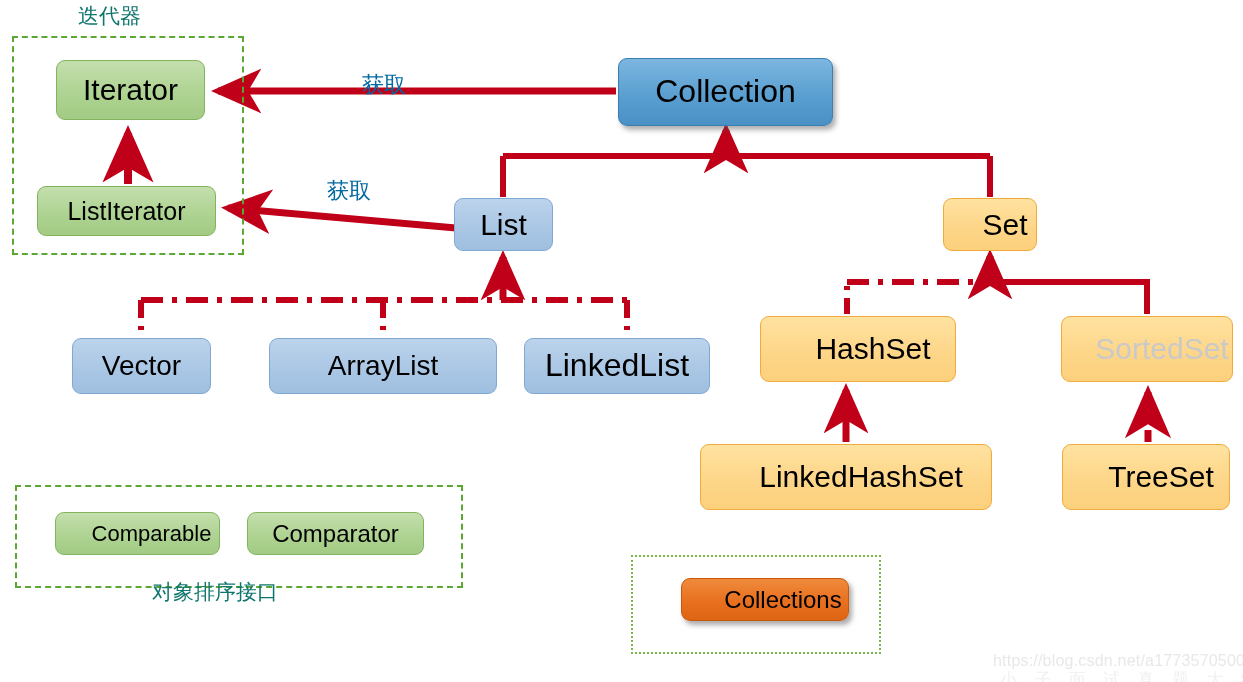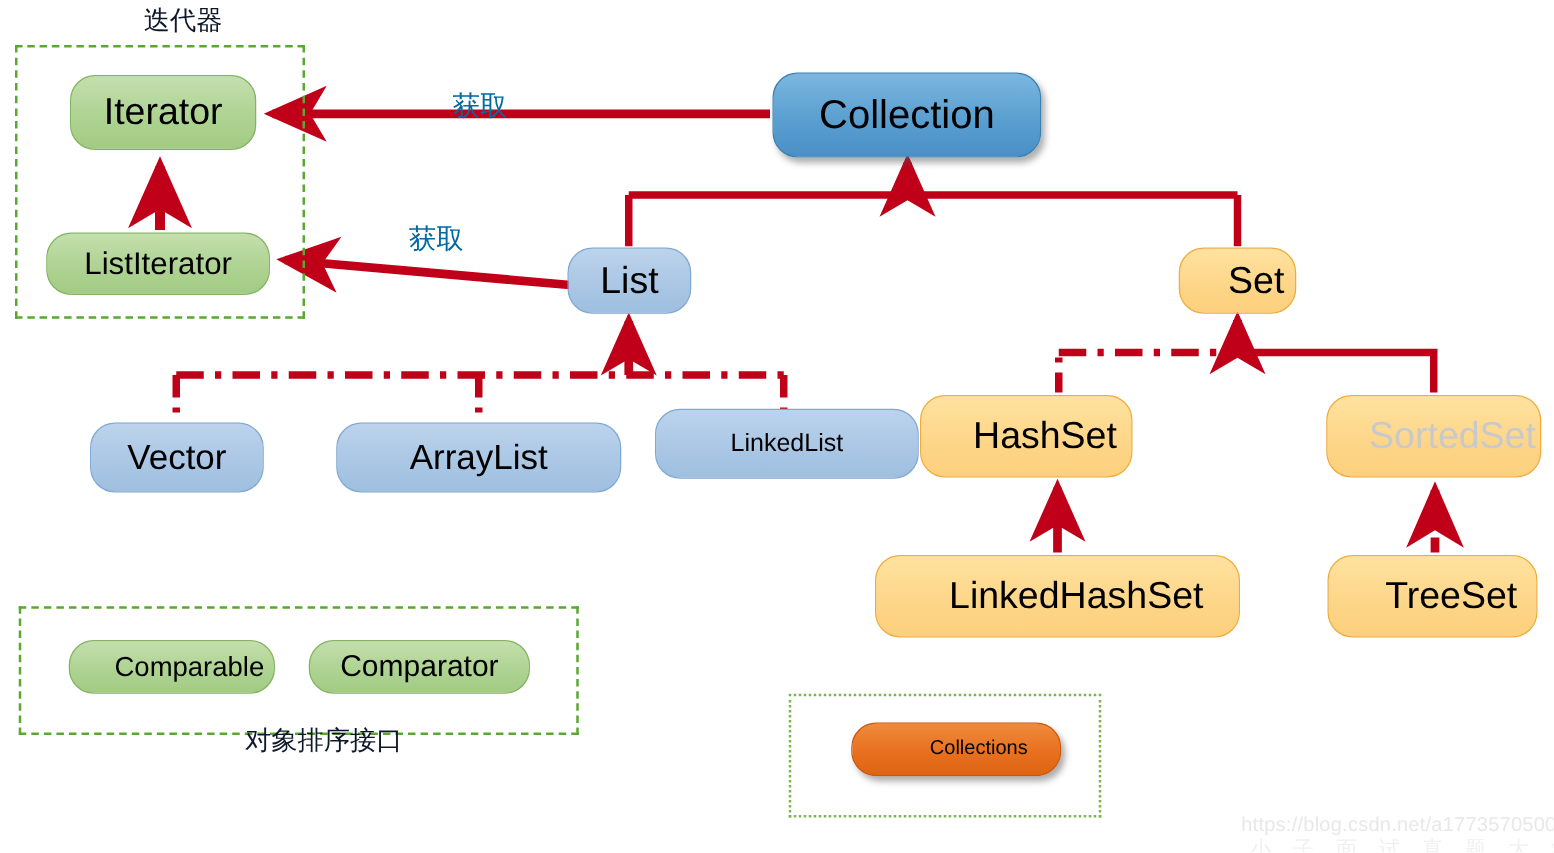--- a/index.html
+++ b/index.html
@@ -34,33 +34,33 @@
   .group-dashed {
     border: 2px dashed #5aa832;
   }
   .group-dotted {
     border: 2px dotted #7ab648;
   }
   .group-caption {
     position: absolute;
     font-family: "DejaVu Sans", "Liberation Sans", sans-serif;
     font-size: 21px;
-    color: #0f172a;
-    white-space: nowrap;
-    text-align: right;
+    color: #0f766e;
+    white-space: nowrap;
+    text-align: left;
   }
 
   
   .node {
     position: absolute;
     box-sizing: border-box;
     display: flex;
     align-items: center;
     justify-content: center;
-    border-radius: 20px;
+    border-radius: 9px;
     font-family: "Liberation Sans", "DejaVu Sans", sans-serif;
     color: #000000;
     text-align: center;
     line-height: 1.05;
     white-space: nowrap;
   }
   .node.green {
     background: linear-gradient(to bottom, #c4dfae 0%, #aed392 55%, #a3cb84 100%);
     border: 1px solid #82b35e;
   }
@@ -192,35 +192,35 @@
   <div class="node blue-dark" style="left:618px; top:58px; width:215px; height:68px; font-size:32px;">Collection</div>
 
   <div class="node blue-light" style="left:454px; top:198px; width:99px; height:53px; font-size:30px;">List</div>
 
   <div class="node yellow" style="left:943px; top:198px; width:94px; height:53px; font-size:30px;">Set</div>
 
   <div class="node blue-light" style="left:72px; top:338px; width:139px; height:56px; font-size:28px;">Vector</div>
 
   <div class="node blue-light" style="left:269px; top:338px; width:228px; height:56px; font-size:28px;">ArrayList</div>
 
-  <div class="node blue-light" style="left:524px; top:327px; width:211px; height:56px; font-size:20px;">LinkedList</div>
-
-  <div class="node yellow" style="left:736px; top:316px; width:170px; height:66px; font-size:30px;">HashSet</div>
+  <div class="node blue-light" style="left:524px; top:338px; width:186px; height:56px; font-size:32px;">LinkedList</div>
+
+  <div class="node yellow" style="left:760px; top:316px; width:196px; height:66px; font-size:30px;">HashSet</div>
 
   <div class="node yellow muted-label" style="left:1061px; top:316px; width:172px; height:66px; font-size:30px;">SortedSet</div>
 
   <div class="node yellow" style="left:700px; top:444px; width:292px; height:66px; font-size:30px;">LinkedHashSet</div>
 
   <div class="node yellow" style="left:1062px; top:444px; width:168px; height:66px; font-size:30px;">TreeSet</div>
 
   <div class="node green" style="left:55px; top:512px; width:165px; height:43px; font-size:22px;padding-left:28px;">Comparable</div>
 
   <div class="node green" style="left:247px; top:512px; width:177px; height:43px; font-size:24px;">Comparator</div>
 
-  <div class="node orange" style="left:681px; top:578px; width:168px; height:43px; font-size:16px;padding-left:36px;">Collections</div>
+  <div class="node orange" style="left:681px; top:578px; width:168px; height:43px; font-size:24px;padding-left:36px;">Collections</div>
 
   <div class="edge-label" style="left:362px; top:70px;">获取</div>
 
   <div class="edge-label" style="left:327px; top:176px;">获取</div>
 
   <div class="watermark" style="left:993px; top:652px;">https://blog.csdn.net/a1773570500</div>
   <div class="watermark-sub" style="left:1000px; top:668px;">小 子 面 试 真 题 大 学</div>
 
 </div>
 

